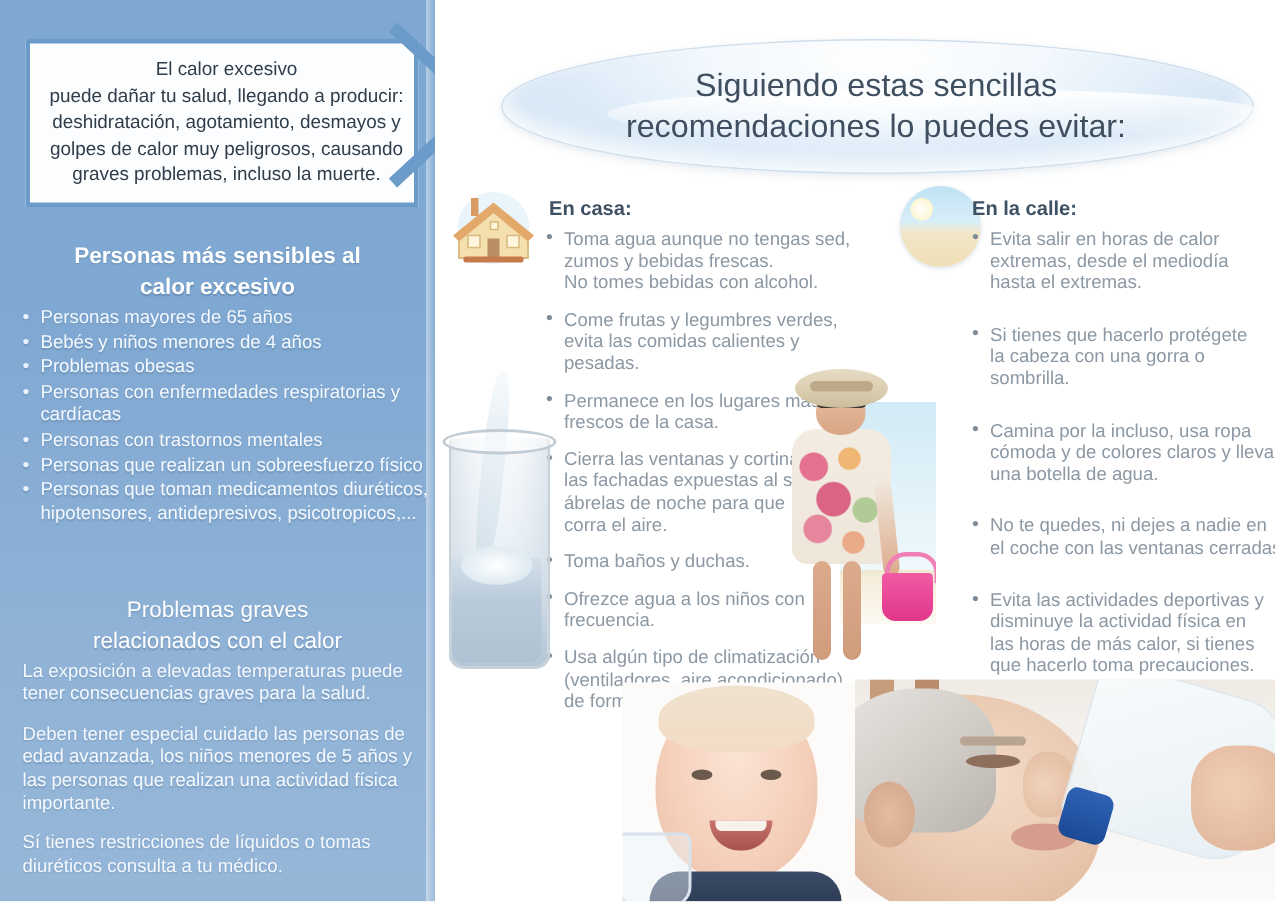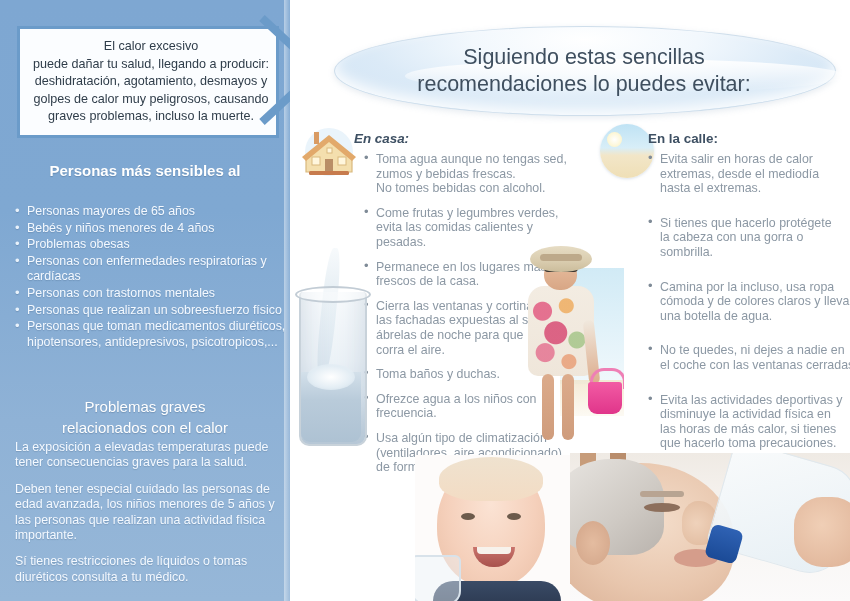--- a/index.html
+++ b/index.html
@@ -122,21 +122,21 @@
   #beach-sun{
     position:absolute;left:7px;top:8px;width:15px;height:15px;border-radius:50%;
     background:radial-gradient(circle,#ffffff 0%,#fdf6d2 70%,#f6ecbc 100%);
   }
 
   
   .col-head{
     position:absolute;
     color:#3e5063;font-weight:bold;font-size:13.4px;
   }
-  #head-encasa{left:64px;top:131px;font-style:italic;}
+  #head-encasa{left:76px;top:131px;}
   #head-calle{left:358px;top:131px;}
 
   .bullets{
     position:absolute;list-style:none;margin:0;padding:0;
   }
   .bullets li{
     position:relative;padding-left:12px;
     color:#8c98a4;
     font-size:12.4px;line-height:14.6px;
   }
@@ -366,20 +366,21 @@
           <span class="l">puede dañar tu salud,  llegando a producir:</span>
           <span class="l">deshidratación, agotamiento, desmayos y</span>
           <span class="l">golpes de calor muy peligrosos, causando</span>
           <span class="l">graves problemas, incluso la muerte.</span>
         </div>
       </div>
     </div>
 
     <h2 class="panel-h" id="h-sensibles" style="margin:0;font-weight:bold;">
       <span style="display:block">Personas más sensibles al</span>
+      <span style="display:block">calor excesivo</span>
     </h2>
 
     <ul id="list-sensibles">
       <li>Personas mayores de 65 años</li>
       <li>Bebés y niños menores de 4 años</li>
       <li>Problemas obesas</li>
       <li>Personas con enfermedades respiratorias y cardíacas</li>
       <li>Personas con trastornos mentales</li>
       <li>Personas que realizan un sobreesfuerzo físico</li>
       <li>Personas que toman medicamentos diuréticos, hipotensores, antidepresivos, psicotropicos,...</li>

